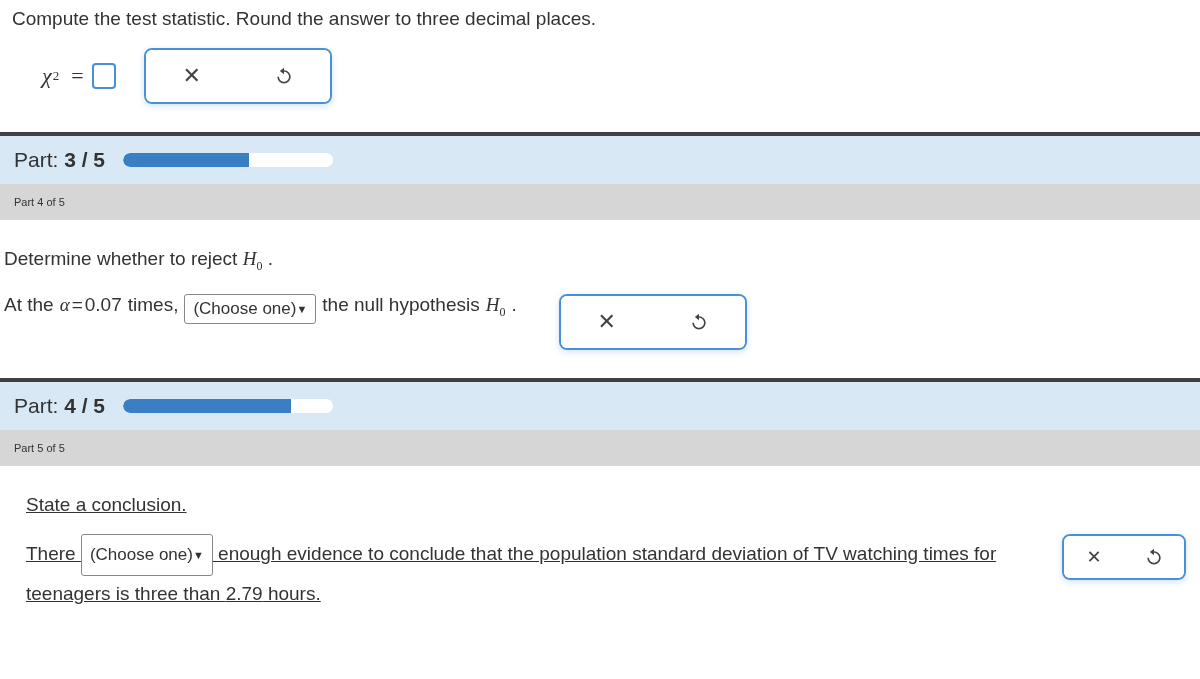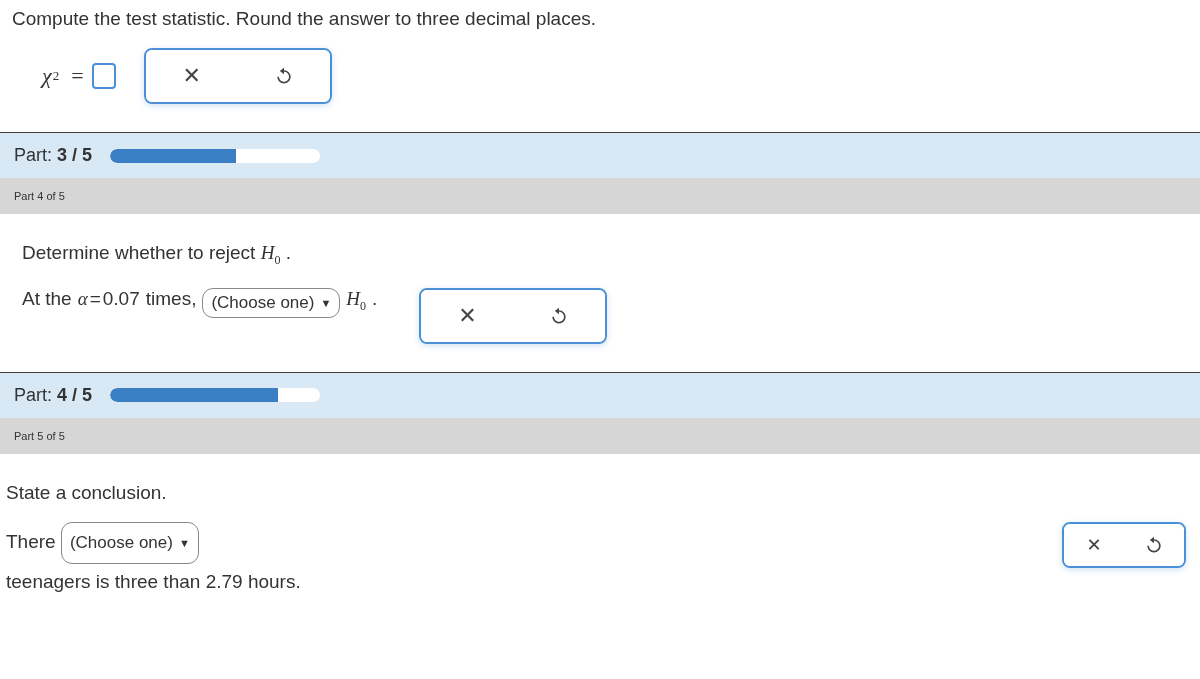--- a/index.html
+++ b/index.html
@@ -5,21 +5,21 @@
   * { box-sizing: border-box; }
   body {
     margin: 0;
     font-family: Arial, Helvetica, sans-serif;
     font-size: 18px;
     color: #333;
     background: #fff;
     width: 1200px;
   }
   .section {
-    border-bottom: 1px solid #404040;
+    border-bottom: 4px solid #404040;
   }
   .question-text {
     padding: 8px 12px 6px 12px;
     font-size: 19px;
   }
   .chi-row {
     display: flex;
     align-items: center;
     padding: 12px 12px 28px 42px;
     gap: 28px;
@@ -67,72 +67,72 @@
     border: none;
     cursor: pointer;
   }
   .tool-group.small .tool-btn { width: 60px; height: 42px; font-size: 18px; }
   .part-bar {
     background: #d9e8f5;
     padding: 12px 14px;
     display: flex;
     align-items: center;
     gap: 18px;
-    font-size: 18px;
+    font-size: 21px;
     color: #333;
   }
   .progress {
     width: 210px;
     height: 14px;
     background: #fff;
     border-radius: 8px;
     overflow: hidden;
   }
   .progress-fill {
     height: 100%;
     background: #3a7fc4;
     border-radius: 8px 0 0 8px;
   }
   .part-header {
     background: #d6d6d6;
     padding: 12px 14px;
     font-size: 11px;
   }
   .body-pad {
-    padding: 28px 14px 28px 22px;
+    padding: 28px 14px 28px 4px;
   }
   .line {
     display: flex;
     align-items: flex-start;
     flex-wrap: wrap;
     gap: 6px;
     font-size: 19px;
     margin-top: 20px;
   }
   .math-var {
     font-family: "Times New Roman", serif;
     font-style: italic;
   }
   .sub { font-size: 12px; vertical-align: sub; font-style: normal; }
   .dropdown {
     display: inline-flex;
     align-items: center;
     border: 1px solid #888;
-    border-radius: 11px;
+    border-radius: 3px;
     padding: 4px 8px;
     background: #fff;
     font-size: 17px;
     cursor: pointer;
-    gap: 6px;
   }
   .drop-arrow { font-size: 11px; }
   .gap-before-tools { margin-left: 30px; }
   .part5-bottom {
-    padding: 28px 14px 0 6px;
+    padding: 28px 14px 0 26px;
     position: relative;
+    text-decoration: underline;
   }
   .bottom-tools {
     position: absolute;
     right: 14px;
     top: 68px;
   }
   .sentence {
     font-size: 19px;
     line-height: 1.9;
   }
@@ -183,20 +183,21 @@
       <span>Determine whether to reject </span><span class="math-var nowrap">H<span class="sub">0</span></span><span> .</span>
     </div>
     <div class="line">
       <span>At the </span>
       <span class="nowrap"><span class="alpha">α</span><span class="equals">=</span><span>0.07</span></span>
       <span> times, </span>
       <span class="dropdown">
         <span>(Choose one)</span>
         <span class="drop-arrow">▼</span>
       </span>
+      <span> the null hypothesis </span>
       <span class="math-var nowrap">H<span class="sub">0</span></span>
         <span> .</span>
       <span class="gap-before-tools"></span>
       <span class="tool-group">
         <button class="tool-btn">
           <span>✕</span>
         </button>
         <button class="tool-btn">
           <svg class="undo-icon" viewBox="0 0 24 24">
             <path d="M12 5V2L7 6l5 4V7c3.3 0 6 2.7 6 6s-2.7 6-6 6-6-2.7-6-6H4c0 4.4 3.6 8 8 8s8-3.6 8-8-3.6-8-8-8z" fill="#444"></path>
@@ -218,21 +219,21 @@
 
 <div class="part-header">Part 5 of 5</div>
 
 <div class="part5-bottom">
   <div style="font-size:19px;">State a conclusion.</div>
 
   <div class="sentence" style="margin-top:18px; max-width:1010px;">
     <span>There </span><span class="dropdown">
       <span>(Choose one)</span>
       <span class="drop-arrow">▼</span>
-    </span><br>
+    </span><span> enough evidence to conclude that the population standard deviation of TV watching times for</span><br>
     <span>teenagers is three than </span><span>2.79</span><span> hours.</span>
   </div>
 
   <div class="bottom-tools">
     <span class="tool-group small">
       <button class="tool-btn">
         <span>✕</span>
       </button>
       <button class="tool-btn">
         <svg class="undo-icon" viewBox="0 0 24 24">

